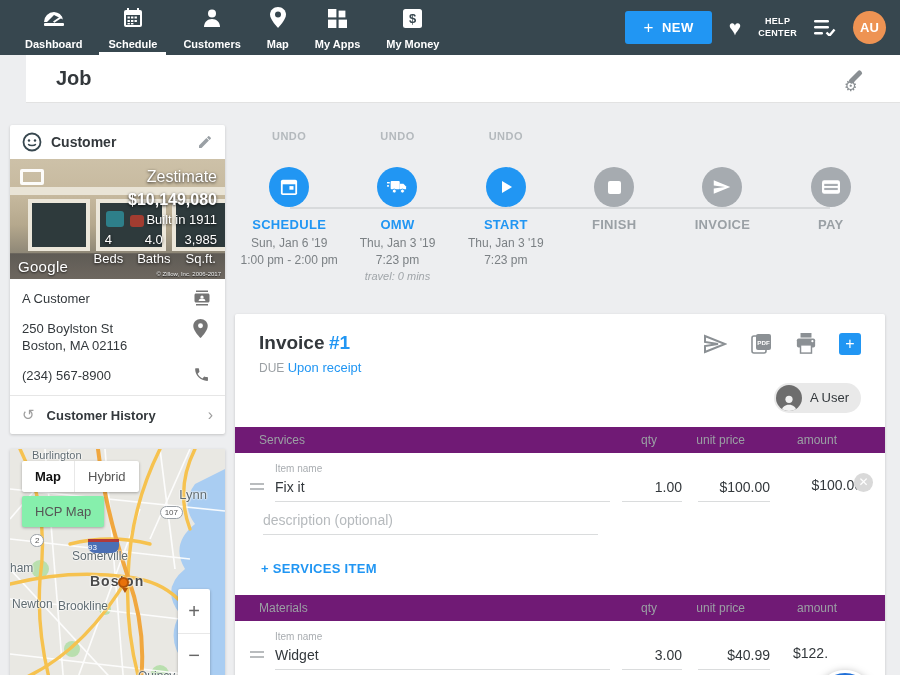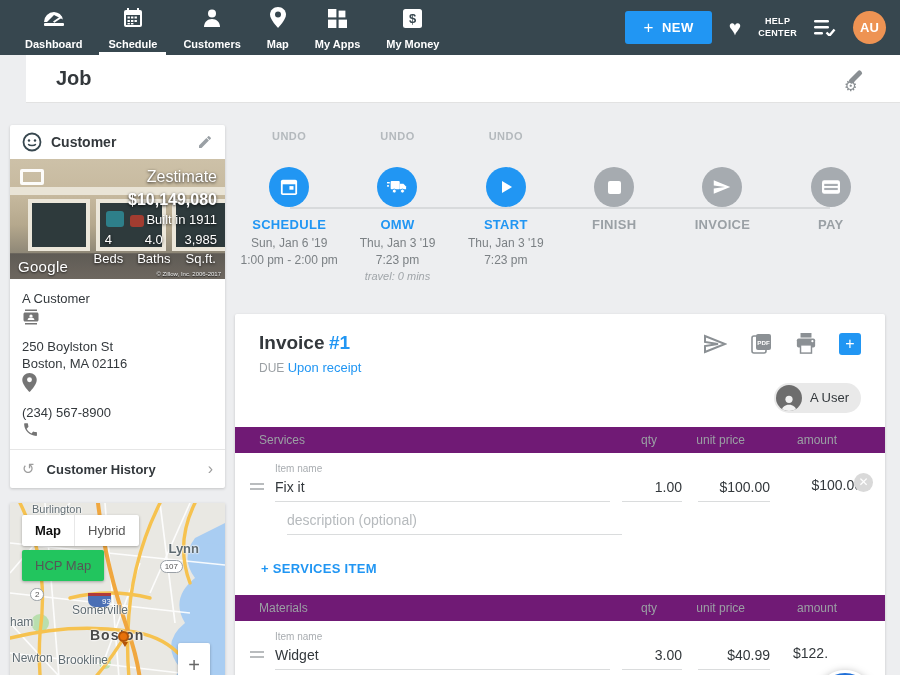--- a/index.html
+++ b/index.html
@@ -63,47 +63,47 @@
   .sv-zvalue { font-size:16px; font-weight:bold; }
   .sv-built  { font-size:13px; }
   .sv-stats  { display:flex; gap:14px; justify-content:flex-end; font-size:13px; margin-top:1px; }
   .sv-stats .col { text-align:center; }
   .sv-google { position:absolute; left:8px; bottom:4px; color:#fff; font-size:15px;
                letter-spacing:.3px; text-shadow:0 1px 2px rgba(0,0,0,.7); }
   .sv-attrib { position:absolute; right:4px; bottom:2px; color:#eee; font-size:6px;
                text-shadow:0 1px 1px rgba(0,0,0,.8); }
 
   .contact { padding:10px 12px 0 12px; }
-  .c-row { display:flex; align-items:flex-start; margin-bottom:11px;flex-direction:column; }
+  .c-row { display:flex; align-items:flex-start; margin-bottom:11px; }
   .c-row .txt { flex:1; font-size:13px; color:#33383c; line-height:1.35; padding-top:1px; }
   .c-row .cic { width:20px; text-align:center; color:#757575; }
   .hist { display:flex; align-items:center; border-top:1px solid #e6e6e6; padding:10px 12px;
           cursor:pointer; }
   .hist .hic { color:#9e9e9e; font-size:15px; margin-right:12px; }
   .hist .txt { flex:1; font-size:13px; font-weight:bold; color:#33383c; }
   .hist .chev { color:#9e9e9e; font-size:16px; }
 
   
   .mapbox { position:relative; margin-top:15px; height:250px; background:#e8e7e2;
             overflow:hidden; box-shadow:0 1px 3px rgba(0,0,0,.18); }
   .map-label { position:absolute; font-size:11px; color:#5f6b71;
                text-shadow:0 0 2px #fff,0 0 2px #fff,0 0 2px #fff; }
   .map-label.big { font-size:14px; font-weight:bold; color:#4a4a4a; letter-spacing:1px; }
   .map-ctrl { position:absolute; top:12px; left:12px; display:flex; background:#fff;
               box-shadow:0 1px 3px rgba(0,0,0,.3); border-radius:2px; }
   .map-ctrl .mbtn { padding:8px 13px; font-size:13px; color:#565656; cursor:pointer; }
   .map-ctrl .mbtn.sel { font-weight:bold; color:#111; }
   .map-ctrl .mbtn + .mbtn { border-left:1px solid #e8e8e8; }
-  .hcp-btn { position:absolute; top:47px; left:12px; background:#22c55e; padding:8px 13px;
+  .hcp-btn { position:absolute; top:47px; left:12px; background:#86efac; padding:8px 13px;
              font-size:13px; color:#565656; box-shadow:0 1px 3px rgba(0,0,0,.3);
              border-radius:2px; cursor:pointer; }
   .shield { position:absolute; background:#fff; border:1px solid #9aa0a6; border-radius:8px;
             font-size:8px; color:#555; padding:1px 4px; }
-  .ishield { position:absolute; width:23px; height:14px; background:#4a6fb5; border-radius:0 0 7px 7px;
-             border-top:3px solid #b03a3a; color:#fff; font-size:8px; text-align:right; line-height:11px; }
+  .ishield { position:absolute; width:31px; height:14px; background:#4a6fb5; border-radius:0 0 7px 7px;
+             border-top:3px solid #b03a3a; color:#fff; font-size:8px; text-align:left; line-height:11px; }
   .pin { position:absolute; width:11px; height:11px; background:#e8710a; border-radius:50%;
          border:2px solid #b35407; }
   .pin::after { content:""; position:absolute; left:2px; top:9px; border:3px solid transparent;
                 border-top:5px solid #b35407; }
   .zoomctl { position:absolute; right:15px; top:140px; width:32px; background:#fff;
              box-shadow:0 1px 3px rgba(0,0,0,.3); border-radius:2px; }
   .zoomctl .zb { height:44px; display:flex; align-items:center; justify-content:center;
                  font-size:20px; color:#666; cursor:pointer; }
   .zoomctl .zb + .zb { border-top:1px solid #e8e8e8; }
 
@@ -162,21 +162,21 @@
          width:100%; padding:2px 0 6px; outline:none; font-family:inherit; background:transparent; }
   .fld::placeholder { color:#b6babd; }
   .numfld { width:60px; margin-left:12px; text-align:right; }
   .unitfld { width:72px; margin-left:16px; text-align:right; }
   .amt { width:78px; margin-left:14px; font-size:14px; color:#33383c; text-align:right;
          padding-bottom:9px; }
   .amt.leftish { text-align:left; padding-left:9px; }
   .delx { position:absolute; right:12px; bottom:10px; width:19px; height:19px; border-radius:50%;
           background:#d9d9d9; color:#fff; font-size:12px; display:flex; align-items:center;
           justify-content:center; cursor:pointer; }
-  .desc-row { padding:8px 0 0 52px; }
+  .desc-row { padding:8px 0 0 28px; }
   .desc-row .fld { width:335px; }
   .addlink { text-align:left; padding:24px 26px 18px; }
   .addlink a { color:#2196f3; font-size:13px; font-weight:bold; text-decoration:none;
                letter-spacing:.3px; cursor:pointer; }
 
   
   .chat-bubble { position:absolute; left:816px; top:567px; width:58px; height:58px;
                  border-radius:50%; background:#2170d8; border:3px solid #fff;
                  box-shadow:0 2px 8px rgba(0,0,0,.35); display:flex; align-items:center;
                  justify-content:center; cursor:pointer; z-index:50; }
@@ -424,21 +424,21 @@
           <path d="M60 95 Q100 85 140 95"></path>
           <path d="M185 0 Q165 40 180 80"></path>
         </g>
 
         <g stroke="#f0a73f" stroke-width="4" fill="none" stroke-linecap="round">
           <path d="M88 0 Q95 60 118 128 Q140 190 128 250"></path>
         </g>
       </svg>
 
       <span class="map-label" style="top:0px; left:22px;">Burlington</span>
-      <span class="map-label" style="top:38px; right:26px; font-size:13px;font-weight:bold;">Lynn</span>
+      <span class="map-label" style="top:38px; right:18px; font-size:13px;">Lynn</span>
       <span class="map-label" style="top:100px; left:62px; font-size:12px;">Somerville</span>
       <span class="map-label big" style="top:124px; left:80px;">Boston</span>
       <span class="map-label" style="top:112px; left:0px; font-size:12px;">ham</span>
       <span class="map-label" style="top:148px; left:2px; font-size:12px;">Newton</span>
       <span class="map-label" style="top:150px; left:48px; font-size:12px;">Brookline</span>
       <span class="map-label" style="top:220px; left:128px; font-size:12px;">Quincy</span>
 
       <span class="ishield" style="top:90px; left:78px;">93</span>
       <span class="shield" style="top:57px; right:42px;">107</span>
       <span class="shield" style="top:85px; left:20px;">2</span>

